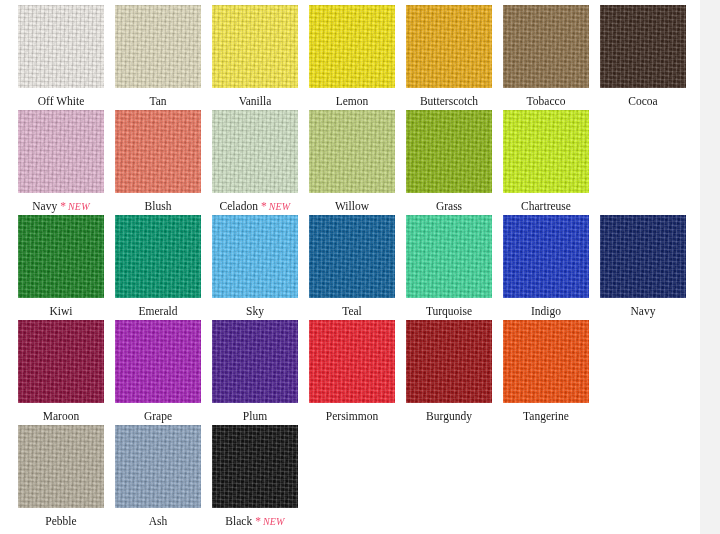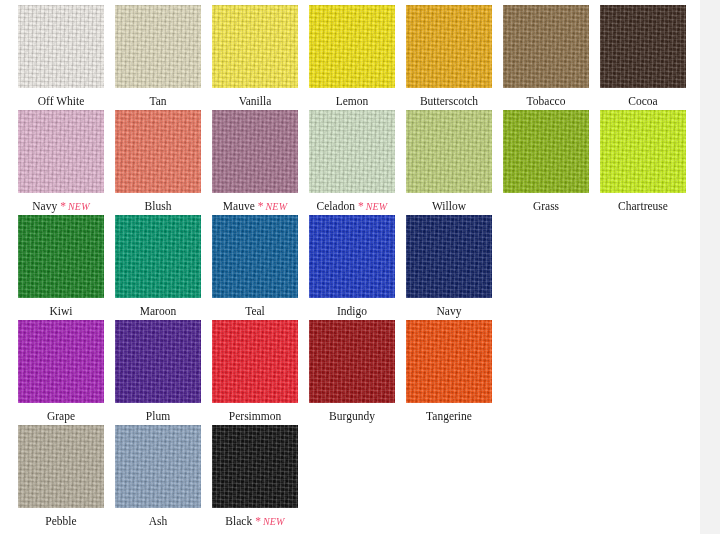--- a/index.html
+++ b/index.html
@@ -164,24 +164,20 @@
     <div class="swatch-row">
       <div class="swatch-cell">
         <div class="swatch-chip" title="Rose" style="background-color: rgb(223, 180, 206);"></div>
         <div class="swatch-label"><span>Navy</span><span class="new-star">*</span><span class="new-tag">NEW</span></div>
       </div>
       <div class="swatch-cell">
         <div class="swatch-chip" title="Blush" style="background-color: rgb(234, 118, 96);"></div>
         <div class="swatch-label"><span>Blush</span></div>
       </div>
       <div class="swatch-cell">
-        <div class="swatch-chip" title="Mauve" style="background-color: rgb(165, 115, 142);"></div>
-        <div class="swatch-label"><span>Mauve</span><span class="new-star">*</span><span class="new-tag">NEW</span></div>
-      </div>
-      <div class="swatch-cell">
         <div class="swatch-chip" title="Celadon" style="background-color: rgb(207, 224, 196);"></div>
         <div class="swatch-label"><span>Celadon</span><span class="new-star">*</span><span class="new-tag">NEW</span></div>
       </div>
       <div class="swatch-cell">
         <div class="swatch-chip" title="Willow" style="background-color: rgb(190, 208, 122);"></div>
         <div class="swatch-label"><span>Willow</span></div>
       </div>
       <div class="swatch-cell">
         <div class="swatch-chip" title="Grass" style="background-color: rgb(139, 180, 23);"></div>
         <div class="swatch-label"><span>Grass</span></div>
@@ -191,36 +187,48 @@
         <div class="swatch-label"><span>Chartreuse</span></div>
       </div>
     </div>
     <div class="swatch-row">
       <div class="swatch-cell">
         <div class="swatch-chip" title="Kiwi" style="background-color: rgb(26, 127, 34);"></div>
         <div class="swatch-label"><span>Kiwi</span></div>
       </div>
       <div class="swatch-cell">
         <div class="swatch-chip" title="Emerald" style="background-color: rgb(0, 147, 107);"></div>
-        <div class="swatch-label"><span>Maroon</span></div>
+        <div class="swatch-label"><span>Emerald</span></div>
+      </div>
+      <div class="swatch-cell">
+        <div class="swatch-chip" title="Sky" style="background-color: rgb(87, 189, 242);"></div>
+        <div class="swatch-label"><span>Sky</span></div>
       </div>
       <div class="swatch-cell">
         <div class="swatch-chip" title="Teal" style="background-color: rgb(13, 95, 153);"></div>
         <div class="swatch-label"><span>Teal</span></div>
       </div>
       <div class="swatch-cell">
+        <div class="swatch-chip" title="Turquoise" style="background-color: rgb(65, 214, 154);"></div>
+        <div class="swatch-label"><span>Turquoise</span></div>
+      </div>
+      <div class="swatch-cell">
         <div class="swatch-chip" title="Indigo" style="background-color: rgb(27, 55, 196);"></div>
         <div class="swatch-label"><span>Indigo</span></div>
       </div>
       <div class="swatch-cell">
         <div class="swatch-chip" title="Navy" style="background-color: rgb(18, 34, 101);"></div>
         <div class="swatch-label"><span>Navy</span></div>
       </div>
     </div>
     <div class="swatch-row">
+      <div class="swatch-cell">
+        <div class="swatch-chip" title="Maroon" style="background-color: rgb(138, 15, 60);"></div>
+        <div class="swatch-label"><span>Maroon</span></div>
+      </div>
       <div class="swatch-cell">
         <div class="swatch-chip" title="Grape" style="background-color: rgb(165, 33, 184);"></div>
         <div class="swatch-label"><span>Grape</span></div>
       </div>
       <div class="swatch-cell">
         <div class="swatch-chip" title="Plum" style="background-color: rgb(76, 31, 143);"></div>
         <div class="swatch-label"><span>Plum</span></div>
       </div>
       <div class="swatch-cell">
         <div class="swatch-chip" title="Persimmon" style="background-color: rgb(237, 31, 45);"></div>

